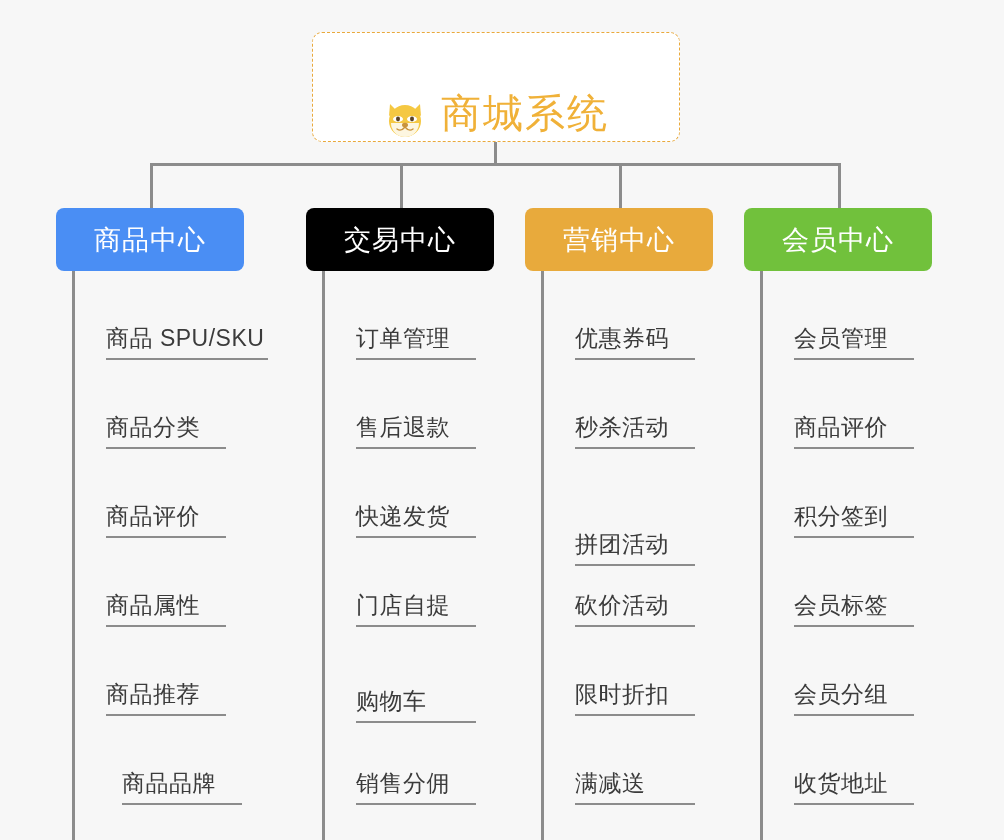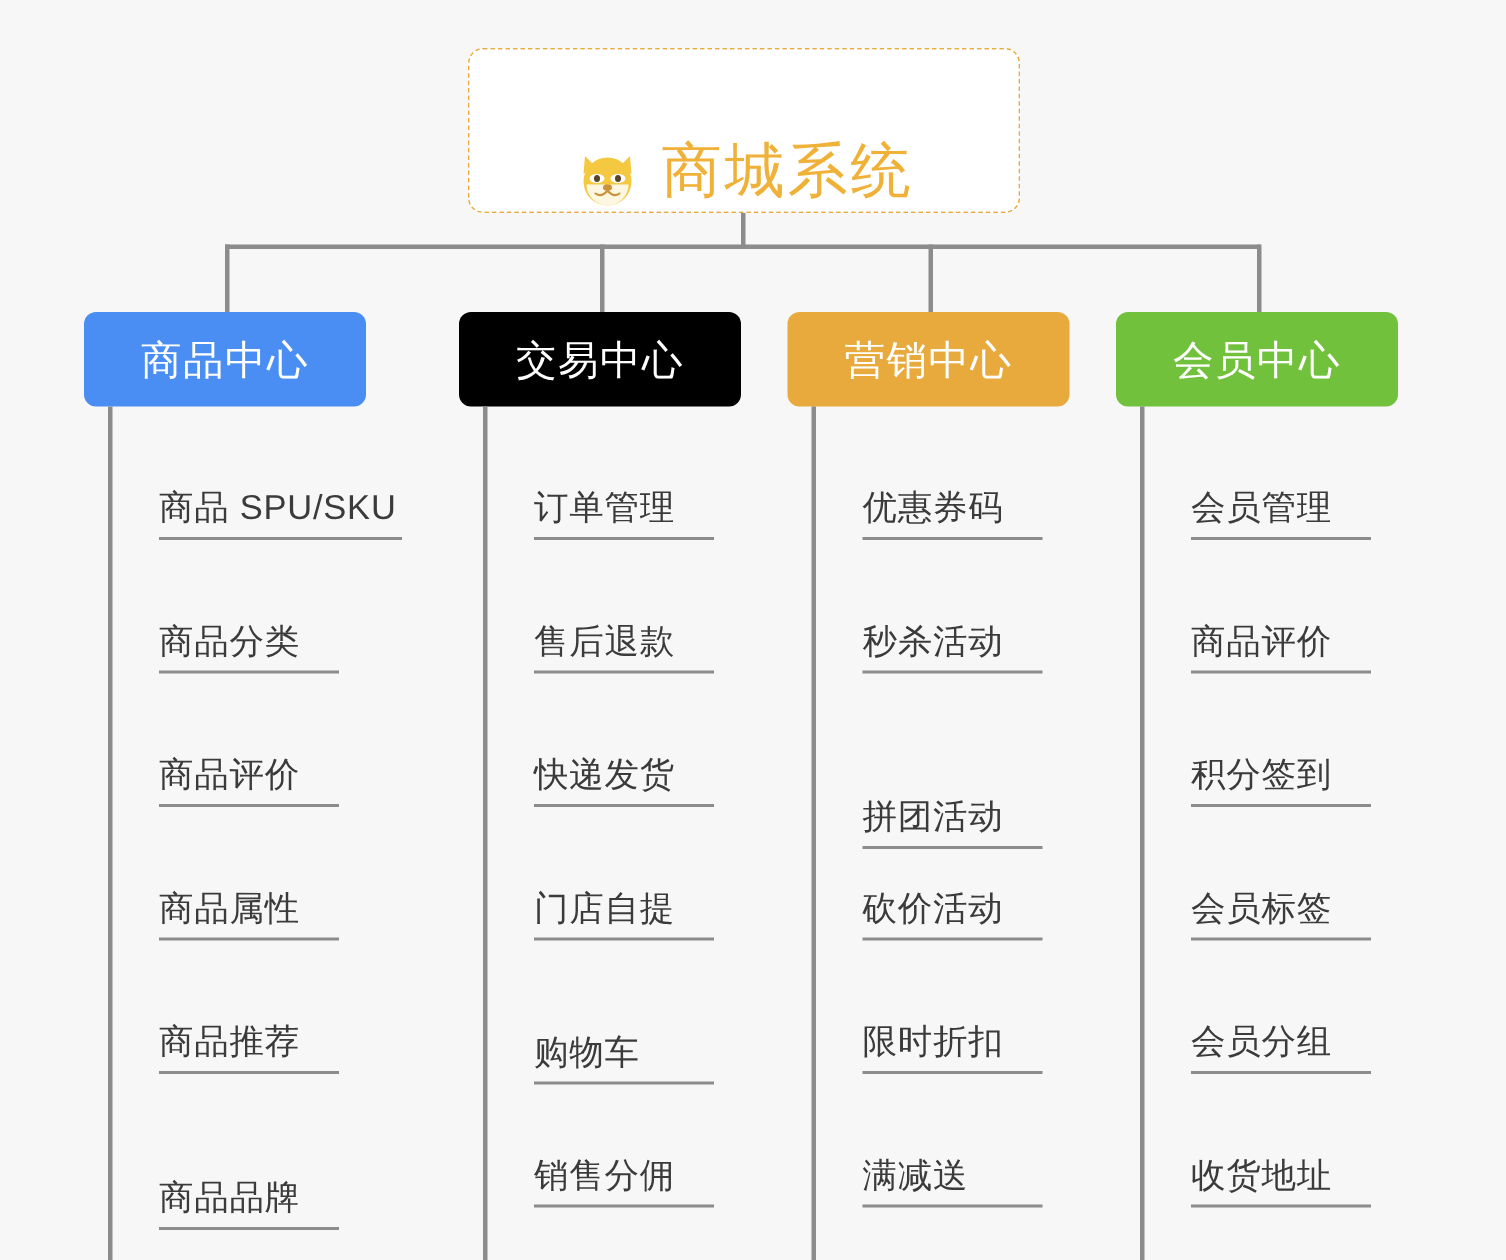--- a/index.html
+++ b/index.html
@@ -197,21 +197,21 @@
           <span class="leaf-label">商品属性</span>
           <div class="leaf-underline" style="background: rgb(140, 140, 140);"></div>
         </div>
       </div>
       <div class="leaf" style="top:356px;">
         <div class="leaf-inner">
           <span class="leaf-label">商品推荐</span>
           <div class="leaf-underline" style="background: rgb(140, 140, 140);"></div>
         </div>
       </div>
-      <div class="leaf" style="top:460px;">
+      <div class="leaf" style="top:445px;padding-left:16px;">
         <div class="leaf-inner">
           <span class="leaf-label">商品品牌</span>
           <div class="leaf-underline" style="background: rgb(140, 140, 140);"></div>
         </div>
       </div>
     </div>
   </div>
 
   <div class="column" style="left:306px;">
     <div class="cat-box" style="background: #000000;">

